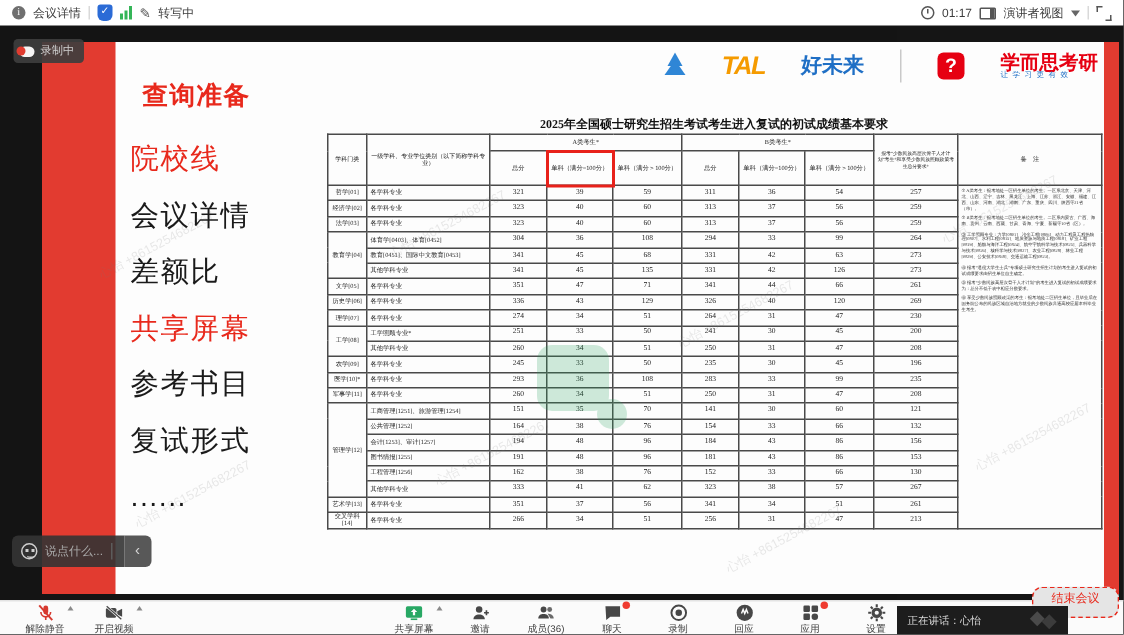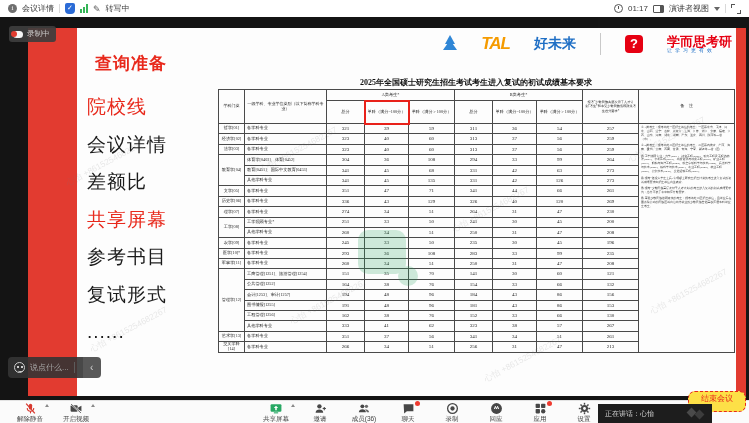--- a/index.html
+++ b/index.html
@@ -122,21 +122,21 @@
   .tbtn .badge { position:absolute; right:6px; top:-1px; width:5px; height:5px; border-radius:50%; background:#ef3b30; }
 
   
   .toast { position:absolute; left:598px; top:404px; width:114px; height:19px; background:#1d1d1d;
     display:flex; align-items:center; padding-left:7px; z-index:40; }
   .toast span { font-size:7px; color:#d8d8d8; white-space:nowrap; }
   .diamonds { position:absolute; right:6px; top:5px; width:18px; height:10px; }
   .diamonds i { position:absolute; width:7px; height:7px; background:#4a4a4a; transform:rotate(45deg); }
   .diamonds i:nth-child(2) { left:8px; top:2px; background:#3c3c3c; }
   .end-box { position:absolute; left:688px; top:391px; width:58px; height:21px; border:1.5px dashed #e8291c;
-    border-radius:7px; z-index:35; display:flex; align-items:flex-start; justify-content:center; background:#fde047; }
+    border-radius:7px; z-index:35; display:flex; align-items:flex-start; justify-content:center; background:#e5e5e5; }
   .end-box span { font-size:8px; color:#e8291c; margin-top:1px; white-space:nowrap; }
 </style>
 </head>
 <body>
 
 <div class="app">
 
   <div class="topbar">
     <div class="tb-group">
       <span class="info-ic">i</span>

